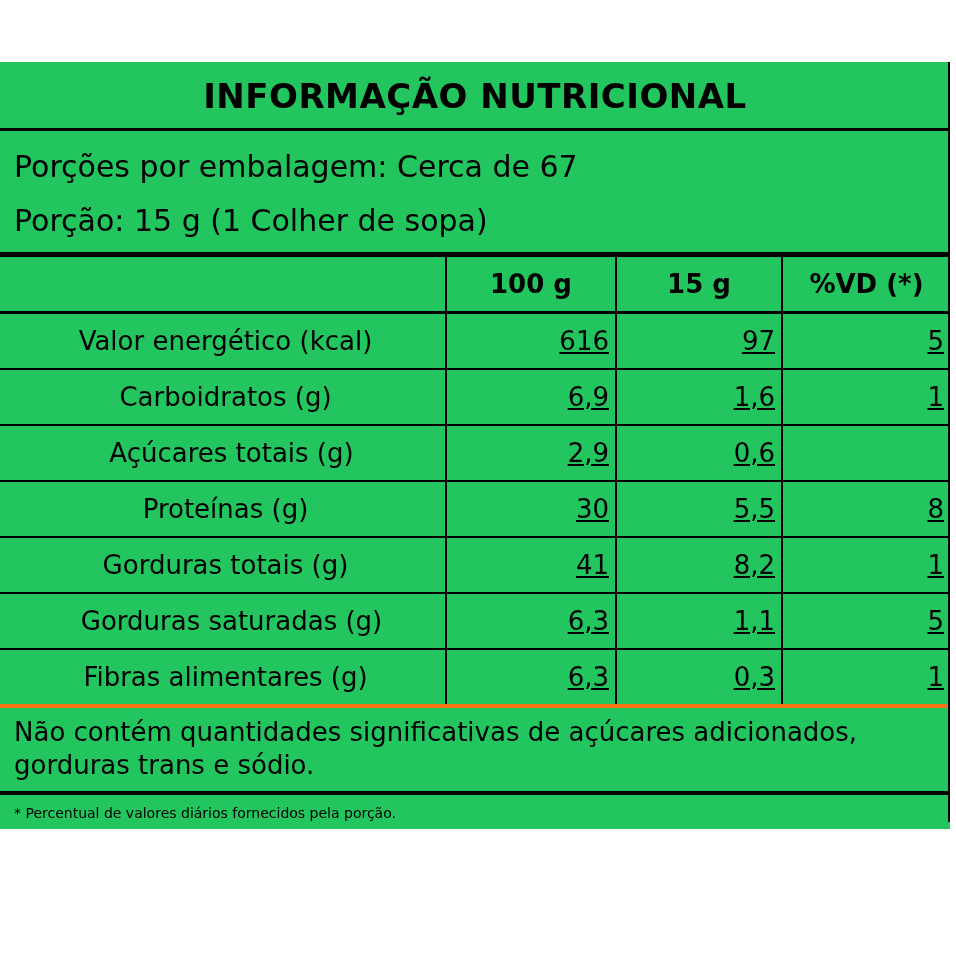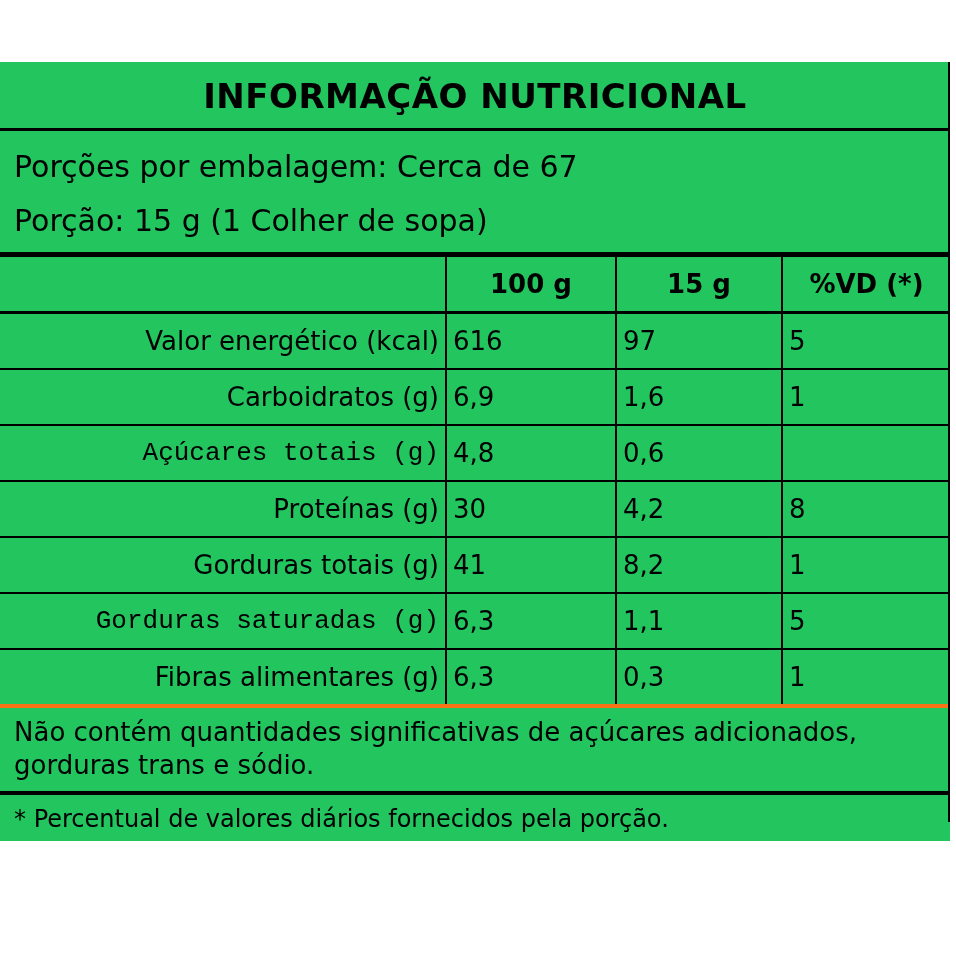--- a/index.html
+++ b/index.html
@@ -66,43 +66,43 @@
   table.nutri thead th {
     text-align: center;
     font-weight: bold;
     border-bottom: 3px solid #000000;
     margin-top: 20px;
   }
   table.nutri thead th.blank {
     border-right: 2px solid #000000;
   }
   table.nutri td.label {
-    text-align: right;
+    text-align: center;
     padding-left: 12px;
   }
   table.nutri td.label.indent {
     padding-left: 24px;
-    font-family: Liberation Mono, monospace;
   }
   table.nutri td.val {
-    text-align: left;
+    text-align: right;
+    text-decoration: underline;
   }
   table.nutri tbody tr:last-child td {
     border-bottom: none;
     border-radius: 12px;
   }
   .note {
     font-size: 26px;
     line-height: 1.25;
     padding: 8px 12px 10px 14px;
     border-top: 4px solid #f97316;
     border-bottom: 4px solid #000000;
   }
   .footnote {
-    font-size: 24px;
+    font-size: 14px;
     padding: 10px 13px 8px 14px;
   }
   .edge-right {
     position: absolute;
     left: 948px;
     top: 62px;
     width: 2px;
     background: #000000;
   }
 </style>
@@ -143,28 +143,28 @@
         <td class="val">5</td>
       </tr>
       <tr>
         <td class="label">Carboidratos (g)</td>
         <td class="val">6,9</td>
         <td class="val">1,6</td>
         <td class="val">1</td>
       </tr>
       <tr>
         <td class="label indent">Açúcares totais (g)</td>
-        <td class="val">4,8</td>
+        <td class="val">2,9</td>
         <td class="val">0,6</td>
         <td class="val"></td>
       </tr>
       <tr>
         <td class="label">Proteínas (g)</td>
         <td class="val">30</td>
-        <td class="val">4,2</td>
+        <td class="val">5,5</td>
         <td class="val">8</td>
       </tr>
       <tr>
         <td class="label">Gorduras totais (g)</td>
         <td class="val">41</td>
         <td class="val">8,2</td>
         <td class="val">1</td>
       </tr>
       <tr>
         <td class="label indent">Gorduras saturadas (g)</td>

